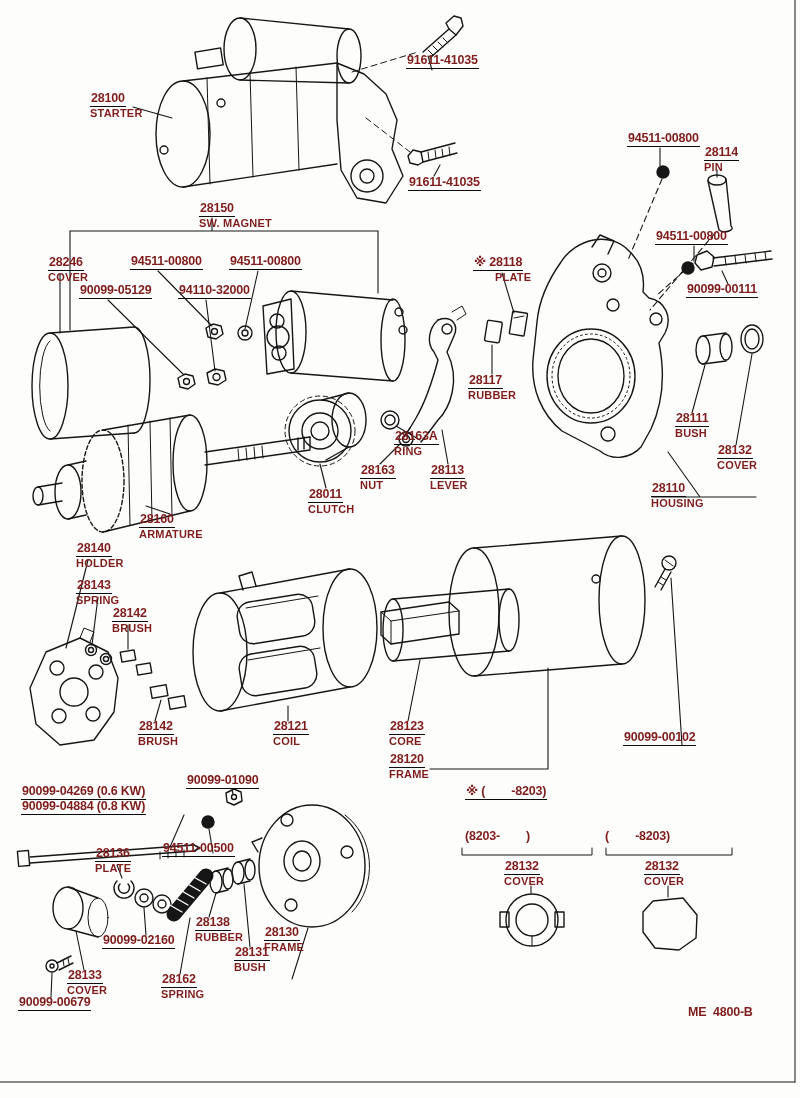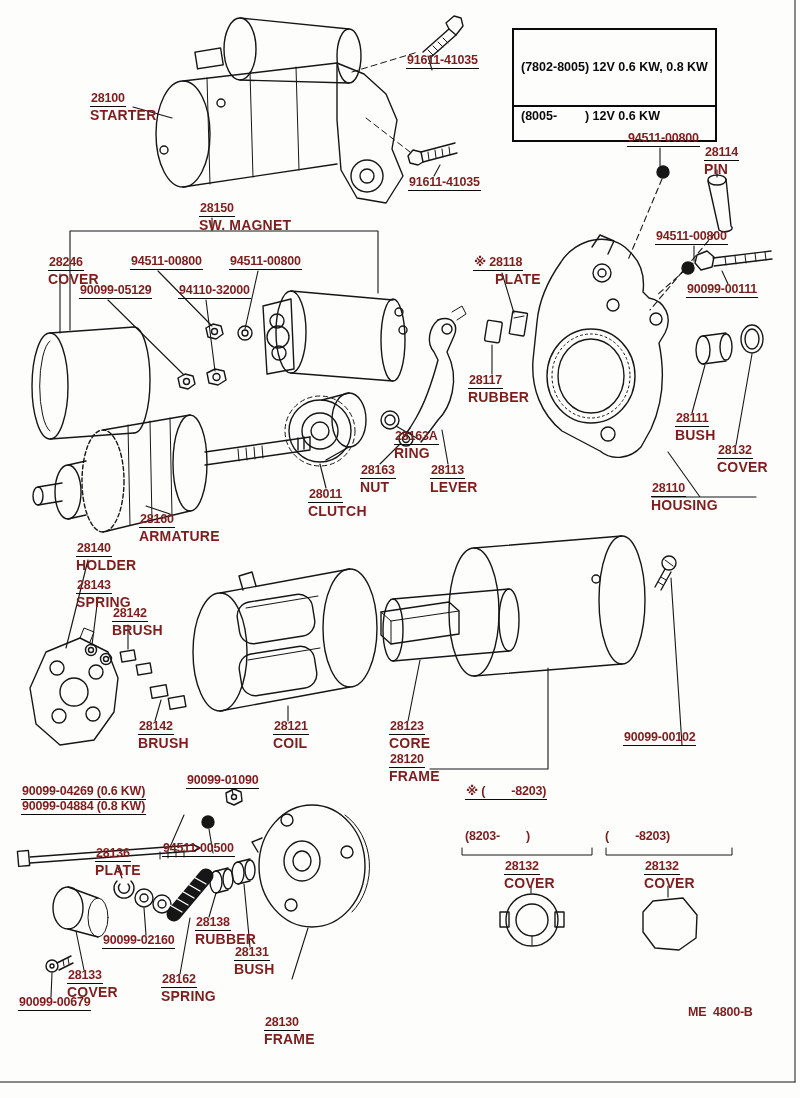--- a/index.html
+++ b/index.html
@@ -10,21 +10,21 @@
   #art .thin{stroke-width:1;}
   #art .dash{stroke-dasharray:6 4;}
   #art .dot{fill:#161616;}
   #art .white{stroke:#ffffff;}
   #art .heavy{stroke-width:15;}
   #art .leaders *{stroke-width:1.1;}
   .lbl{position:absolute;z-index:2;display:flex;flex-direction:column;align-items:flex-start;
        color:#7f1d1d;white-space:pre;line-height:1.05;}
   .pn{font-weight:700;font-size:12.5px;letter-spacing:-0.2px;
       border-bottom:1.6px solid #0a0a0a;padding:0 1px 1px 1px;}
-  .pd{font-weight:700;font-size:14px;letter-spacing:0.2px;margin-top:1px;}
+  .pd{font-weight:700;font-size:11px;letter-spacing:0.2px;margin-top:1px;}
   .nou .pn{border-bottom:none;padding-bottom:0;}
   .specbox{position:absolute;z-index:2;border:2px solid #0a0a0a;background:transparent;
            font-weight:700;font-size:12.5px;white-space:pre;color:#0a0a0a;}
   .specrow{padding:2px 7px 3px 7px;}
   .specrow + .specrow{border-top:2px solid #0a0a0a;}
 </style>
 </head>
 <body>
 
 <div id="stage">
@@ -355,24 +355,20 @@
     <path d="M250,947 L244,884"></path>
     <path d="M84,970 L76,931"></path>
     <path d="M180,974 L190,918"></path>
     <path d="M292,979 L308,928"></path>
     <path d="M51,997 L52,973"></path>
     <path d="M531,886 V893"></path>
     <path d="M668,886 V897"></path>
   </g>
 </svg>
 
-<div class="specbox" style="left:512px;top:28px;">
-  <div class="specrow">(7802-8005) 12V 0.6 KW, 0.8 KW</div>
-  <div class="specrow">(8005-        ) 12V 0.6 KW</div>
-</div>
 
 <div class="lbl" style="left:406px;top:54px">
   <span class="pn">91611-41035</span>
 </div>
 <div class="lbl" style="left:90px;top:92px">
   <span class="pn">28100</span>
   <span class="pd">STARTER</span>
 </div>
 <div class="lbl" style="left:408px;top:176px">
   <span class="pn">91611-41035</span>
@@ -524,21 +520,21 @@
   <span class="pd">BUSH</span>
 </div>
 <div class="lbl" style="left:67px;top:969px">
   <span class="pn">28133</span>
   <span class="pd">COVER</span>
 </div>
 <div class="lbl" style="left:161px;top:973px">
   <span class="pn">28162</span>
   <span class="pd">SPRING</span>
 </div>
-<div class="lbl" style="left:264px;top:1016px">
+<div class="lbl" style="left:264px;top:926px">
   <span class="pn">28130</span>
   <span class="pd">FRAME</span>
 </div>
 <div class="lbl" style="left:18px;top:996px">
   <span class="pn">90099-00679</span>
 </div>
 <div class="lbl nou" style="left:687px;top:1006px">
   <span class="pn">ME  4800-B</span>
 </div>
 

